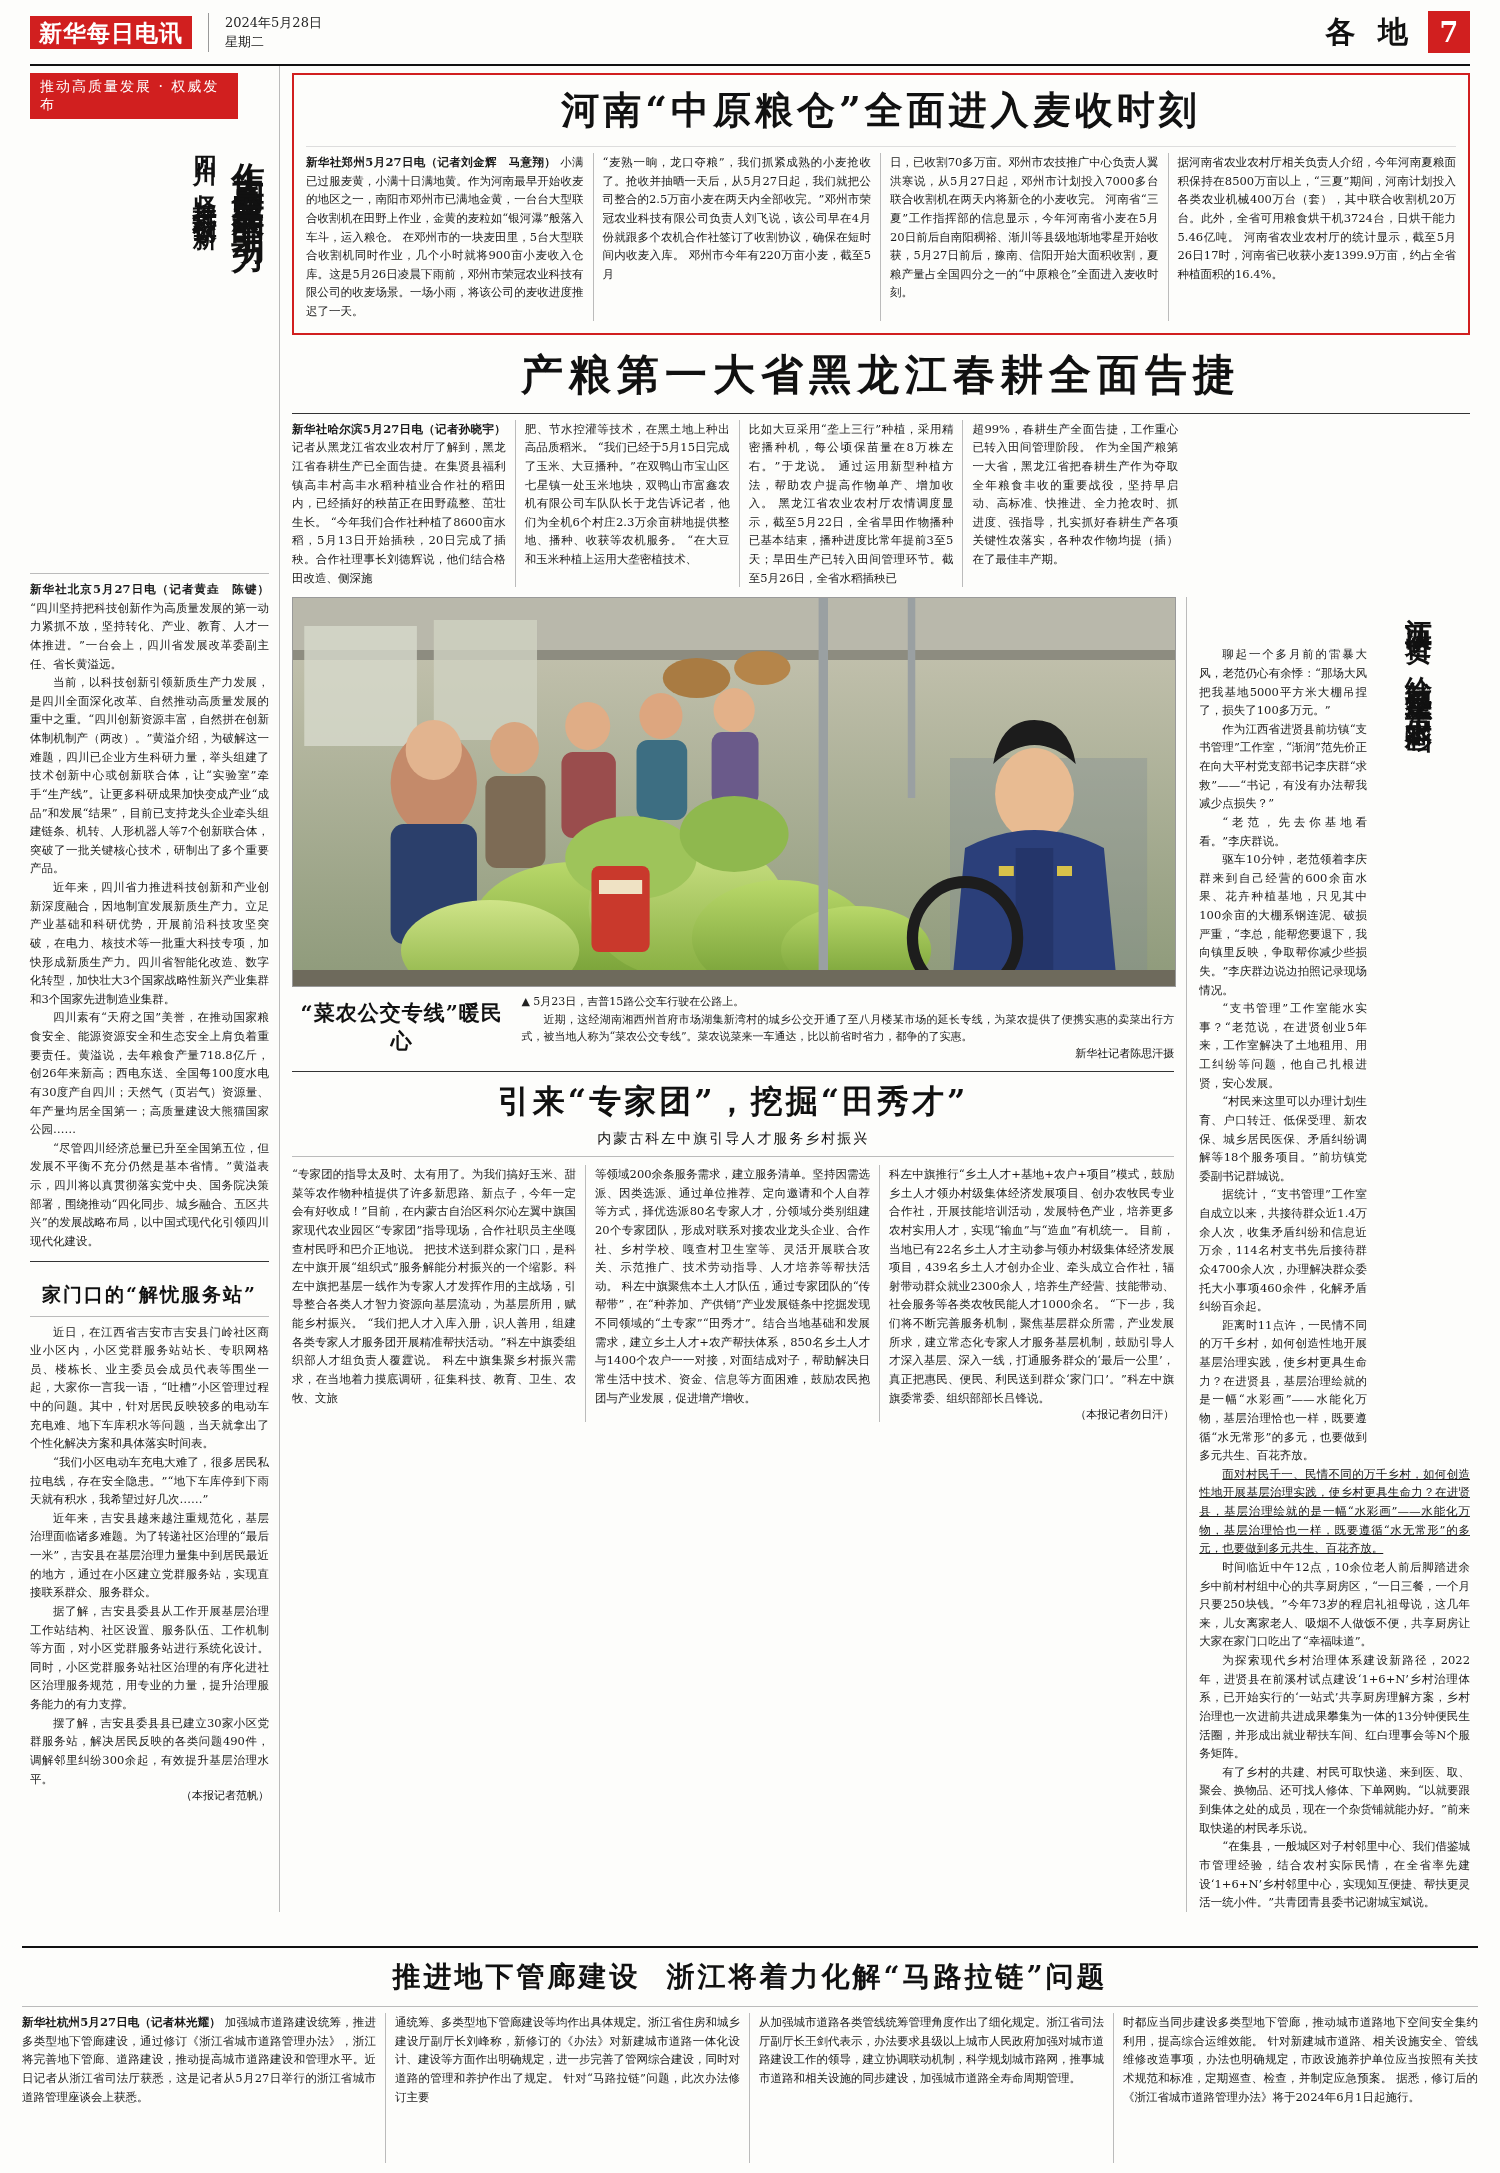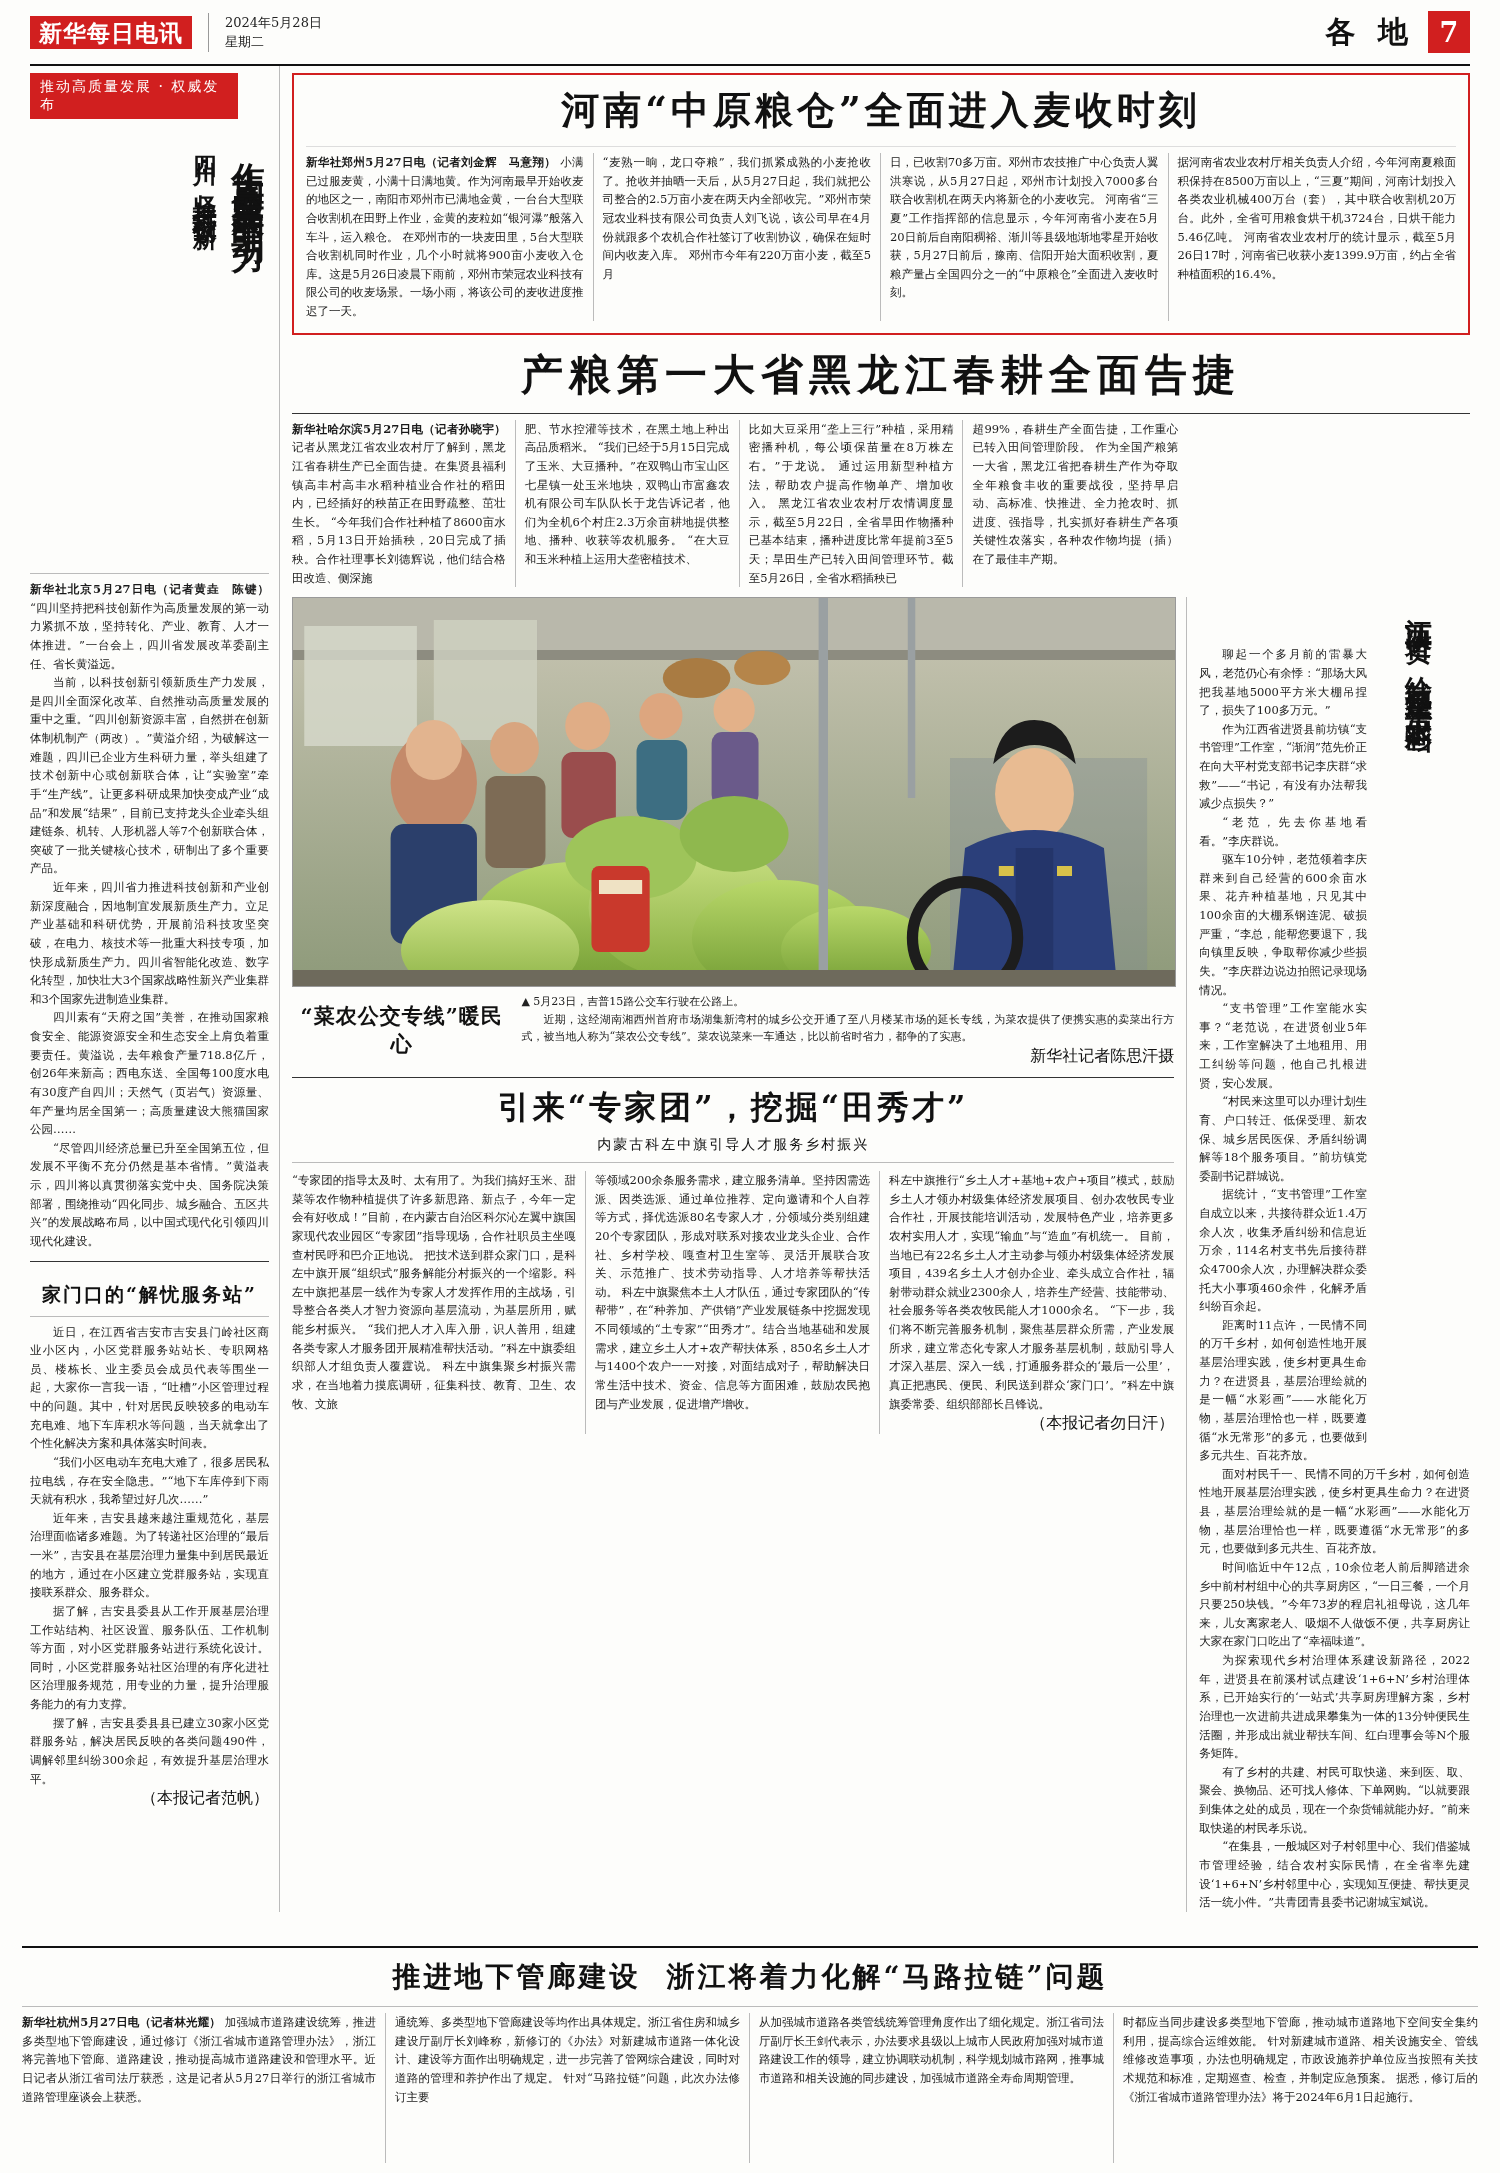--- a/index.html
+++ b/index.html
@@ -33,21 +33,21 @@
     font-size:33px;font-weight:bold;letter-spacing:7px;line-height:1.25;
     font-family:"DejaVu Serif",serif;
   }
   .vtitle.small{font-size:24px;letter-spacing:5px;}
   .body-cn{font-size:11.5px;line-height:1.62;text-align:justify;color:#1a1a1a;}
   .lead{font-weight:bold;}
   .hl{font-size:26px;font-weight:bold;letter-spacing:3px;text-align:center;font-family:"DejaVu Serif",serif;}
   .hl-xl{font-size:42px;font-weight:bold;letter-spacing:6px;text-align:center;font-family:"DejaVu Serif",serif;}
   .sub{font-size:14px;text-align:center;letter-spacing:2px;margin-top:6px;}
   .caption{font-size:11px;line-height:1.6;text-align:justify;color:#222;}
-  .byline{font-size:16px;text-align:right;}
+  .byline{font-size:11px;text-align:right;}
 
   
   .redbox{border:2px solid #d11f1f;padding:10px 12px 12px;box-sizing:border-box;}
 
   
   .photo{position:relative;background:#6b7a5a;overflow:hidden;}
   .photo svg{display:block;}
 
   .divider{border-top:1px solid #333;margin:8px 0;}
   .divider-thin{border-top:1px solid #bbb;margin:6px 0;}
@@ -285,21 +285,21 @@
               <div class="body-cn" style="text-indent:2em;">驱车10分钟，老范领着李庆群来到自己经营的600余亩水果、花卉种植基地，只见其中100余亩的大棚系钢连泥、破损严重，“李总，能帮您要退下，我向镇里反映，争取帮你减少些损失。”李庆群边说边拍照记录现场情况。</div>
               <div class="body-cn" style="text-indent:2em;">“支书管理”工作室能水实事？“老范说，在进贤创业5年来，工作室解决了土地租用、用工纠纷等问题，他自己扎根进贤，安心发展。</div>
               <div class="body-cn" style="text-indent:2em;">“村民来这里可以办理计划生育、户口转迁、低保受理、新农保、城乡居民医保、矛盾纠纷调解等18个服务项目。”前坊镇党委副书记群城说。</div>
               <div class="body-cn" style="text-indent:2em;">据统计，“支书管理”工作室自成立以来，共接待群众近1.4万余人次，收集矛盾纠纷和信息近万余，114名村支书先后接待群众4700余人次，办理解决群众委托大小事项460余件，化解矛盾纠纷百余起。</div>
               <div class="body-cn" style="text-indent:2em;">距离时11点许，一民情不同的万千乡村，如何创造性地开展基层治理实践，使乡村更具生命力？在进贤县，基层治理绘就的是一幅“水彩画”——水能化万物，基层治理恰也一样，既要遵循“水无常形”的多元，也要做到多元共生、百花齐放。</div>
             </div>
             <div style="width:38%;display:flex;justify-content:center;">
               <div class="vtitle" style="font-size:27px;letter-spacing:6px;">江西进贤：绘就基层善治「水彩画」</div>
             </div>
           </div>
-          <div class="body-cn" style="text-indent:2em;">面对村民千一、民情不同的万千乡村，如何创造性地开展基层治理实践，使乡村更具生命力？在进贤县，基层治理绘就的是一幅“水彩画”——水能化万物，基层治理恰也一样，既要遵循“水无常形”的多元，也要做到多元共生、百花齐放。</div>
+          <div class="body-cn" style="text-indent:2em;text-decoration:underline;">面对村民千一、民情不同的万千乡村，如何创造性地开展基层治理实践，使乡村更具生命力？在进贤县，基层治理绘就的是一幅“水彩画”——水能化万物，基层治理恰也一样，既要遵循“水无常形”的多元，也要做到多元共生、百花齐放。</div>
           <div class="body-cn" style="text-indent:2em;">时间临近中午12点，10余位老人前后脚踏进余乡中前村村组中心的共享厨房区，“一日三餐，一个月只要250块钱。”今年73岁的程启礼祖母说，这几年来，儿女离家老人、吸烟不人做饭不便，共享厨房让大家在家门口吃出了“幸福味道”。</div>
           <div class="body-cn" style="text-indent:2em;">为探索现代乡村治理体系建设新路径，2022年，进贤县在前溪村试点建设‘1+6+N’乡村治理体系，已开始实行的‘一站式’共享厨房理解方案，乡村治理也一次进前共进成果攀集为一体的13分钟便民生活圈，并形成出就业帮扶车间、红白理事会等N个服务矩阵。</div>
           <div class="body-cn" style="text-indent:2em;">有了乡村的共建、村民可取快递、来到医、取、聚会、换物品、还可找人修体、下单网购。“以就要跟到集体之处的成员，现在一个杂货铺就能办好。”前来取快递的村民孝乐说。</div>
           <div class="body-cn" style="text-indent:2em;">“在集县，一般城区对子村邻里中心、我们借鉴城市管理经验，结合农村实际民情，在全省率先建设‘1+6+N’乡村邻里中心，实现知互便捷、帮扶更灵活一统小件。”共青团青县委书记谢城宝斌说。</div>
         </div>
       </div>
     </div>
   </div>
 
   <div style="position:absolute;left:22px;right:22px;bottom:10px;">

